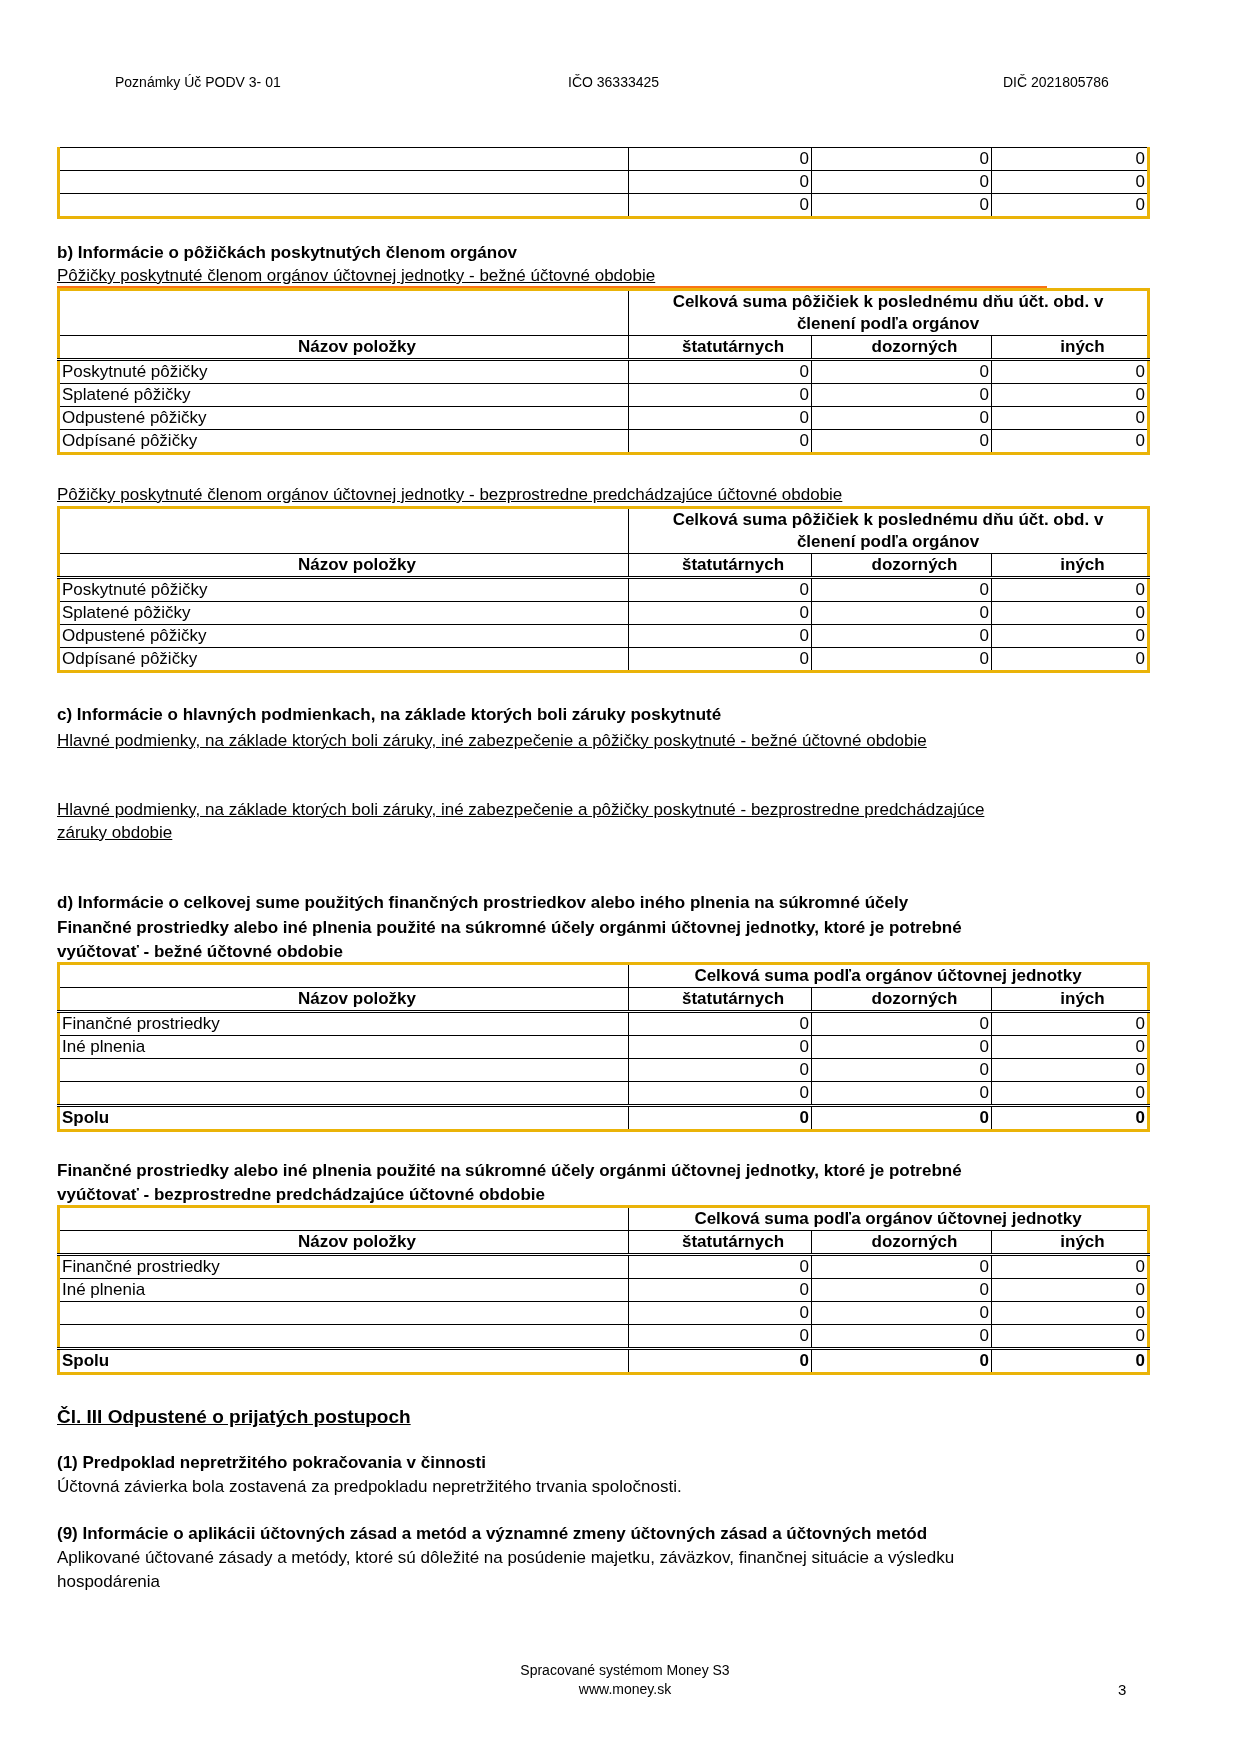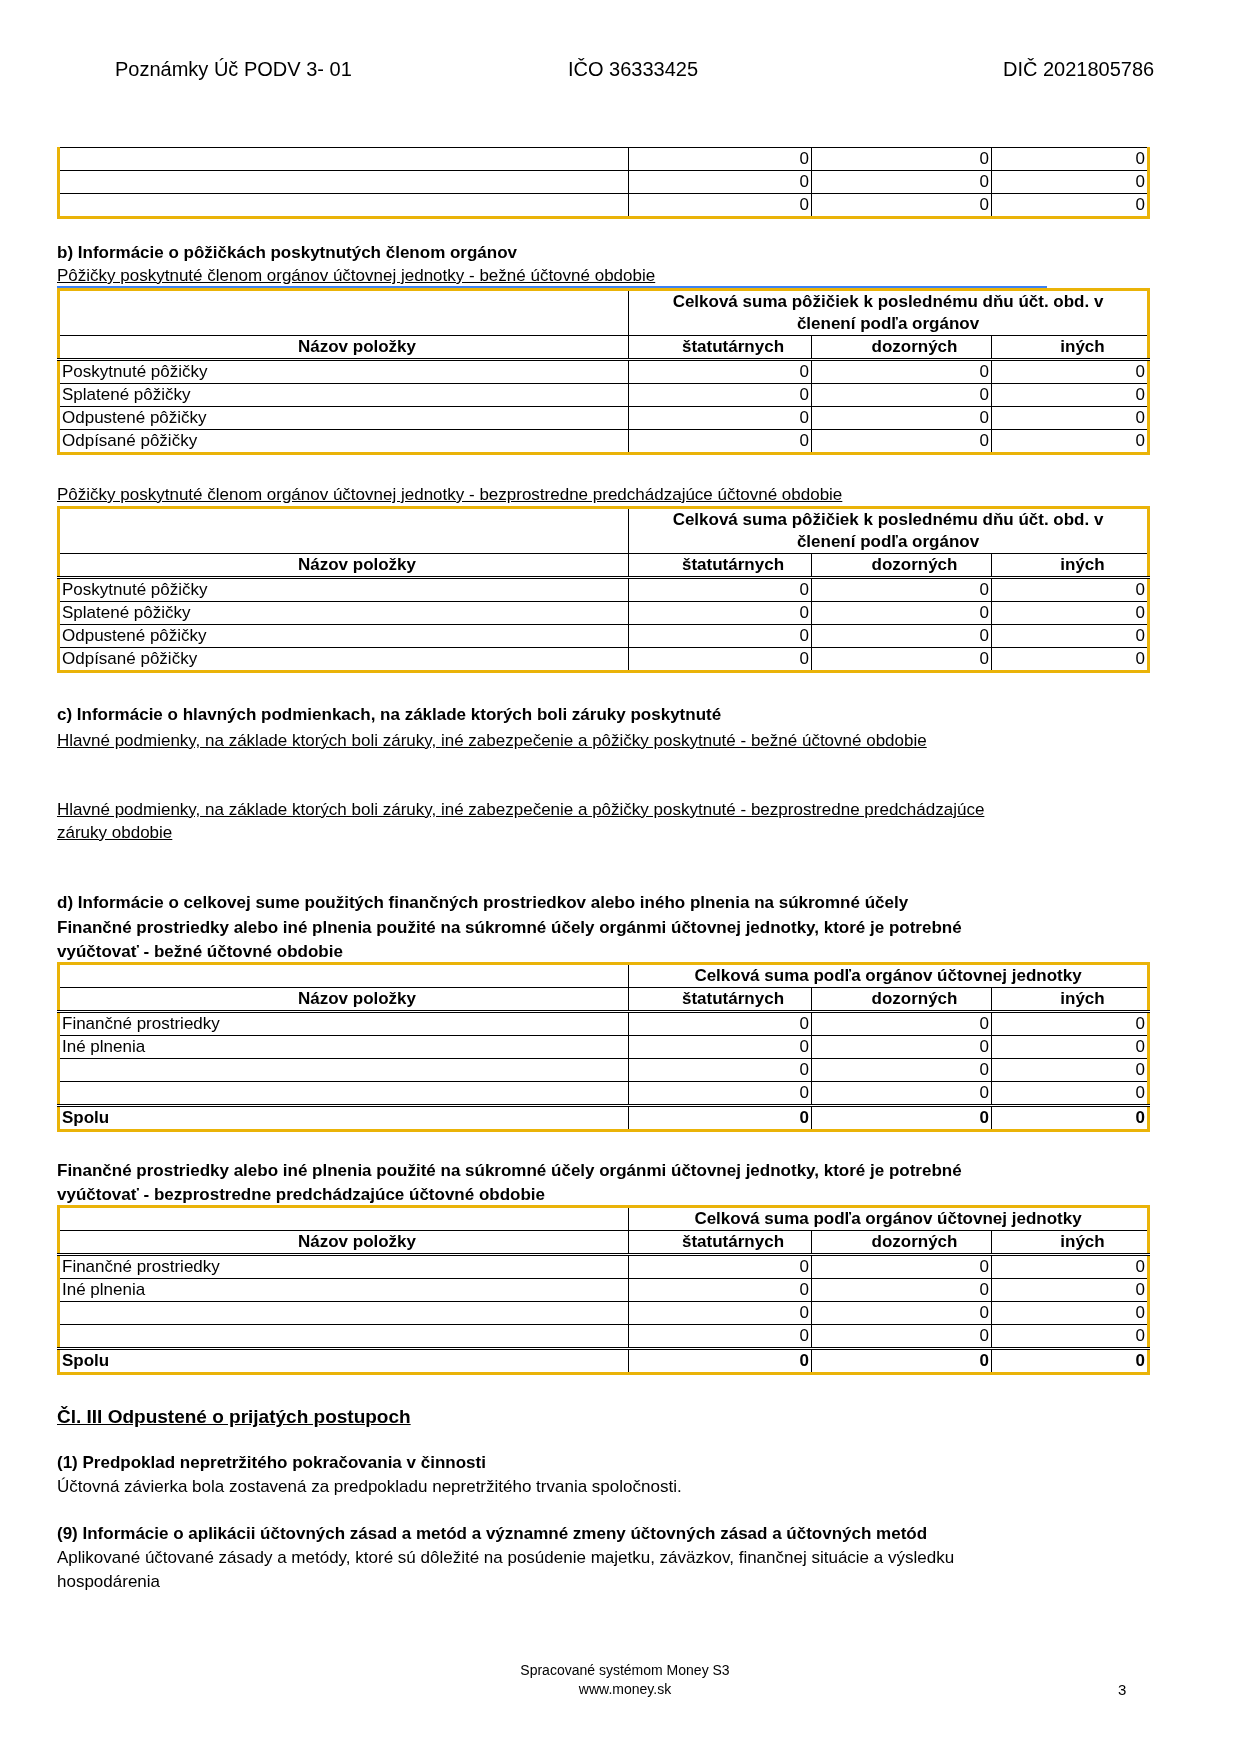--- a/index.html
+++ b/index.html
@@ -1,40 +1,40 @@
 <!DOCTYPE html>
 <html><head>
 <meta charset="utf-8">
 <style>
   html, body { margin:0; padding:0; background:#ffffff; }
   body { width:1240px; height:1754px; position:relative; overflow:hidden;
          font-family:"Liberation Sans", sans-serif; color:#000; }
   .abs { position:absolute; }
-  .hdr { top:58px; font-size:20px; }
+  .hdr { top:74px; font-size:14px; }
   .hdr-left { left:115px; }
   .hdr-mid { left:568px; }
   .hdr-right { left:1003px; }
 
   table.grid { position:absolute; left:57px; width:990px; border-collapse:collapse;
                border:3px solid #eab308; font-size:17px; table-layout:fixed; }
   table.grid td { border:1px solid #000; padding:0 2px; height:22px; line-height:22px;
                   white-space:nowrap; overflow:hidden; }
   table.grid col.c0 { width:570px; }
   table.grid col.c1 { width:183px; }
   table.grid col.c2 { width:180px; }
   table.grid col.c3 { width:157px; }
   td.num { text-align:right; }
   td.hc { text-align:center; font-weight:bold; }
   tr.dbl td { border-bottom:3px double #000;padding-left:28px; }
   tr.sum td { border-top:3px double #000; font-weight:bold; }
 
   .title-b { font-weight:bold; font-size:17px; }
   .ul { text-decoration:underline; font-size:17px; }
   .txt { font-size:17px; }
-  .uline-full { border-bottom:2px solid #3b82f6; }
+  .uline-full { border-bottom:2px solid #f97316; }
   .footer { font-size:14px; text-align:center; }
 </style>
 </head>
 <body>
 
 <div class="abs hdr hdr-left">Poznámky Úč PODV 3- 01</div>
 <div class="abs hdr hdr-mid">IČO 36333425</div>
 <div class="abs hdr hdr-right">DIČ 2021805786</div>
 
 <table class="grid" style="top:147px; border-top:none;">

